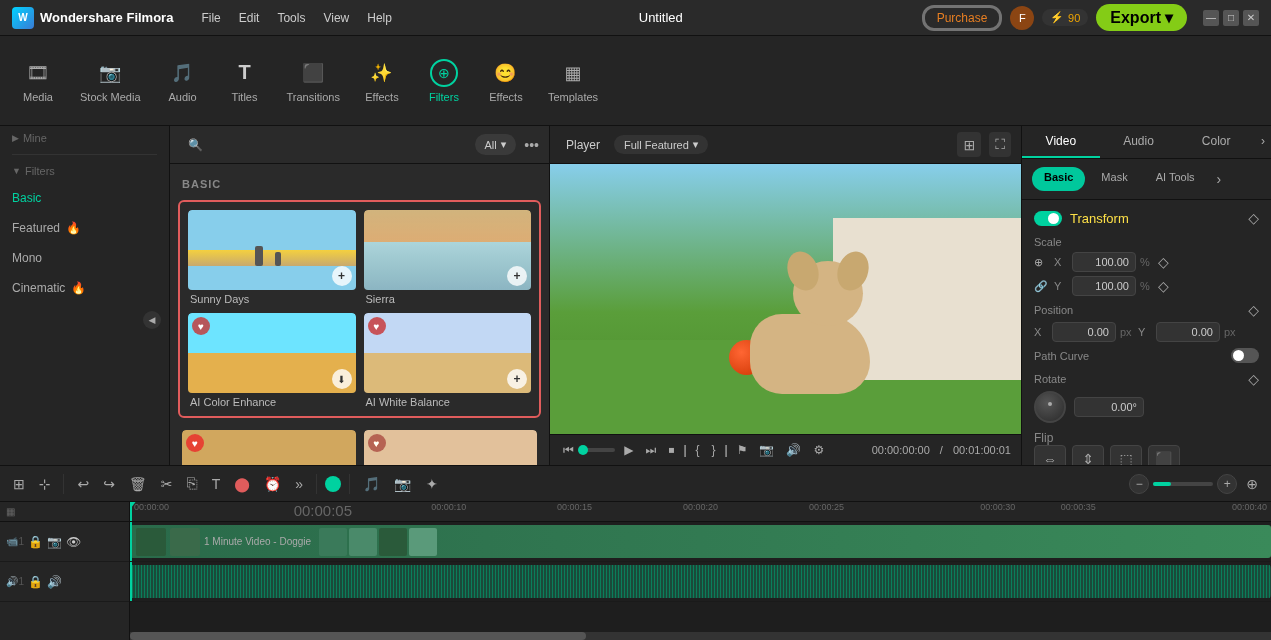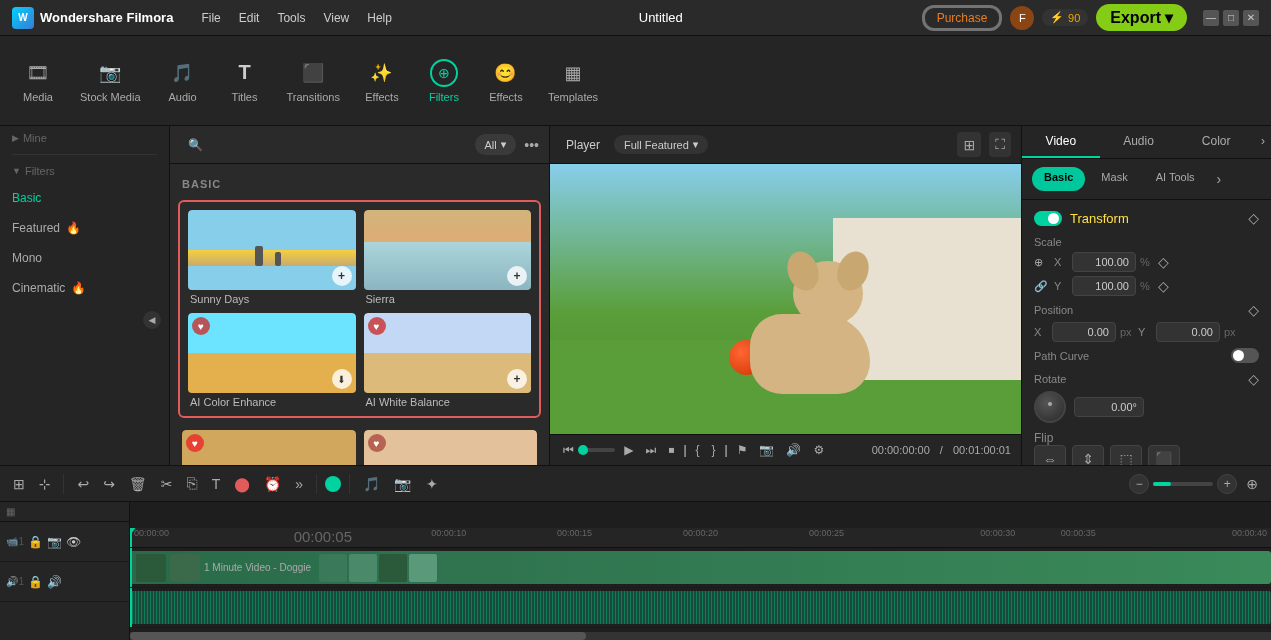--- a/index.html
+++ b/index.html
@@ -515,21 +515,21 @@
       </div>
       <div class="tl-side-row">
         <span class="tl-track-num">🔊1</span>
         <div class="tl-side-icons">
           <span class="tl-side-icon">🔒</span>
           <span class="tl-side-icon on">🔊</span>
         </div>
       </div>
     </div>
 
-    <div class="timeline-tracks" style="position:relative;flex:1;margin-top:26px;">
+    <div class="timeline-tracks" style="position:relative;flex:1;">
 
       <div class="timeline-ruler" style="position:relative;overflow:hidden;">
         <div class="playhead" style="left:0;">
           <div class="playhead-top"></div>
         </div>
         <div style="display:flex;width:100%;padding:0 4px;">
           <span style="color:#666;font-size:9px;flex:1;text-align:left;">00:00:00</span>
           <span style="color:#666;font-size:15px;flex:1;text-align:center;">00:00:05</span>
           <span style="color:#666;font-size:9px;flex:1;text-align:center;">00:00:10</span>
           <span style="color:#666;font-size:9px;flex:1;text-align:center;">00:00:15</span>

